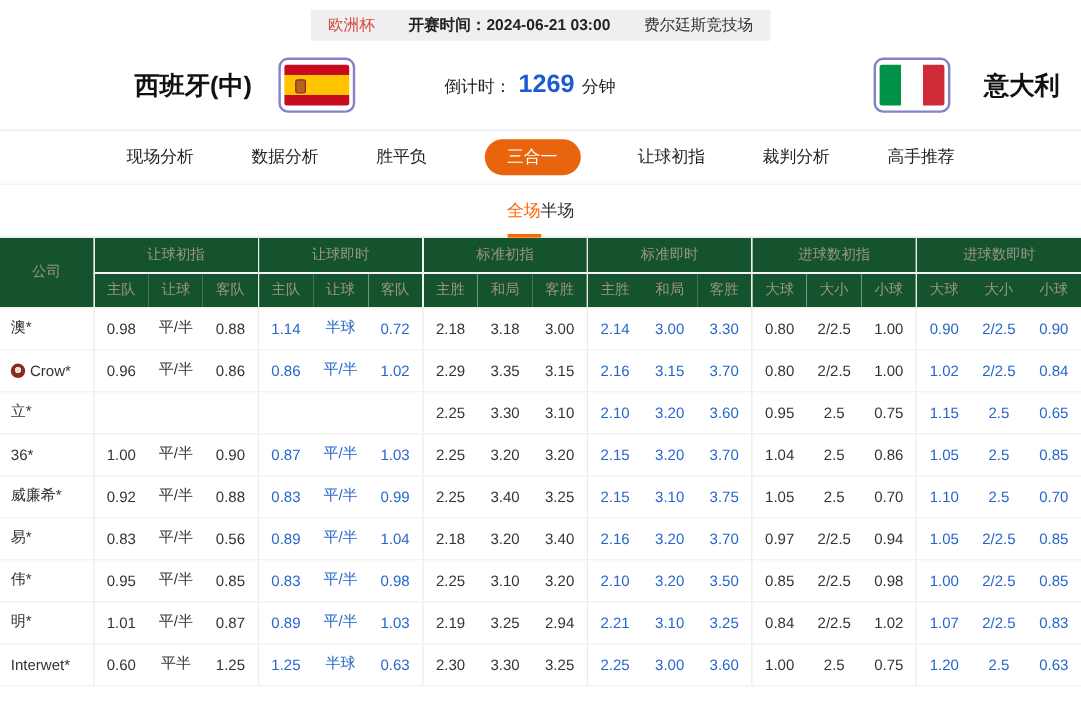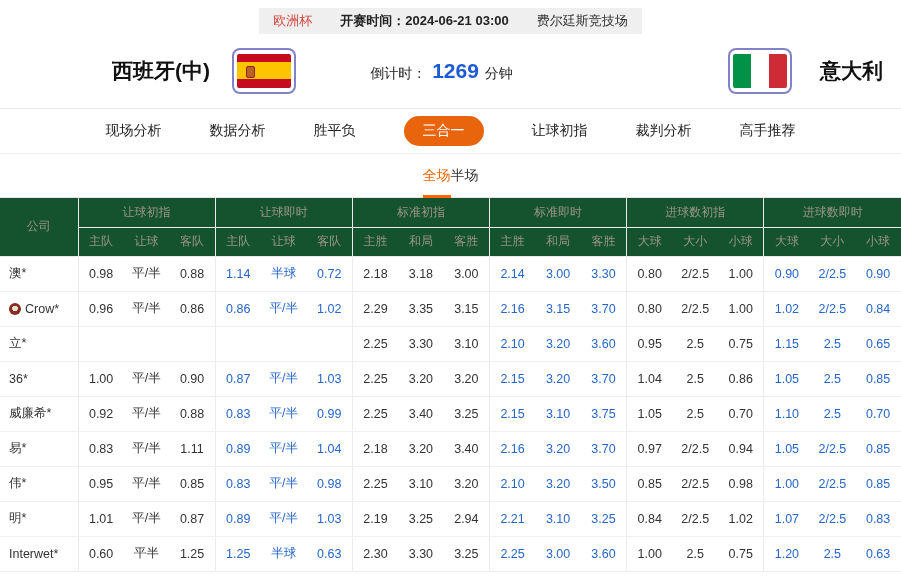--- a/index.html
+++ b/index.html
@@ -278,21 +278,21 @@
           <td class="init">2.5</td>
           <td class="init">0.70</td>
           <td class="live gstart">1.10</td>
           <td class="live">2.5</td>
           <td class="live">0.70</td>
         </tr>
         <tr>
           <td class="company"><span>易*</span></td>
           <td class="init gstart">0.83</td>
           <td class="init">平/半</td>
-          <td class="init">1.11</td>
+          <td class="init">0.56</td>
           <td class="live gstart">0.89</td>
           <td class="live">平/半</td>
           <td class="live">1.04</td>
           <td class="init gstart">2.18</td>
           <td class="init">3.20</td>
           <td class="init">3.40</td>
           <td class="live gstart">2.16</td>
           <td class="live">3.20</td>
           <td class="live">3.70</td>
           <td class="init gstart">0.97</td>

